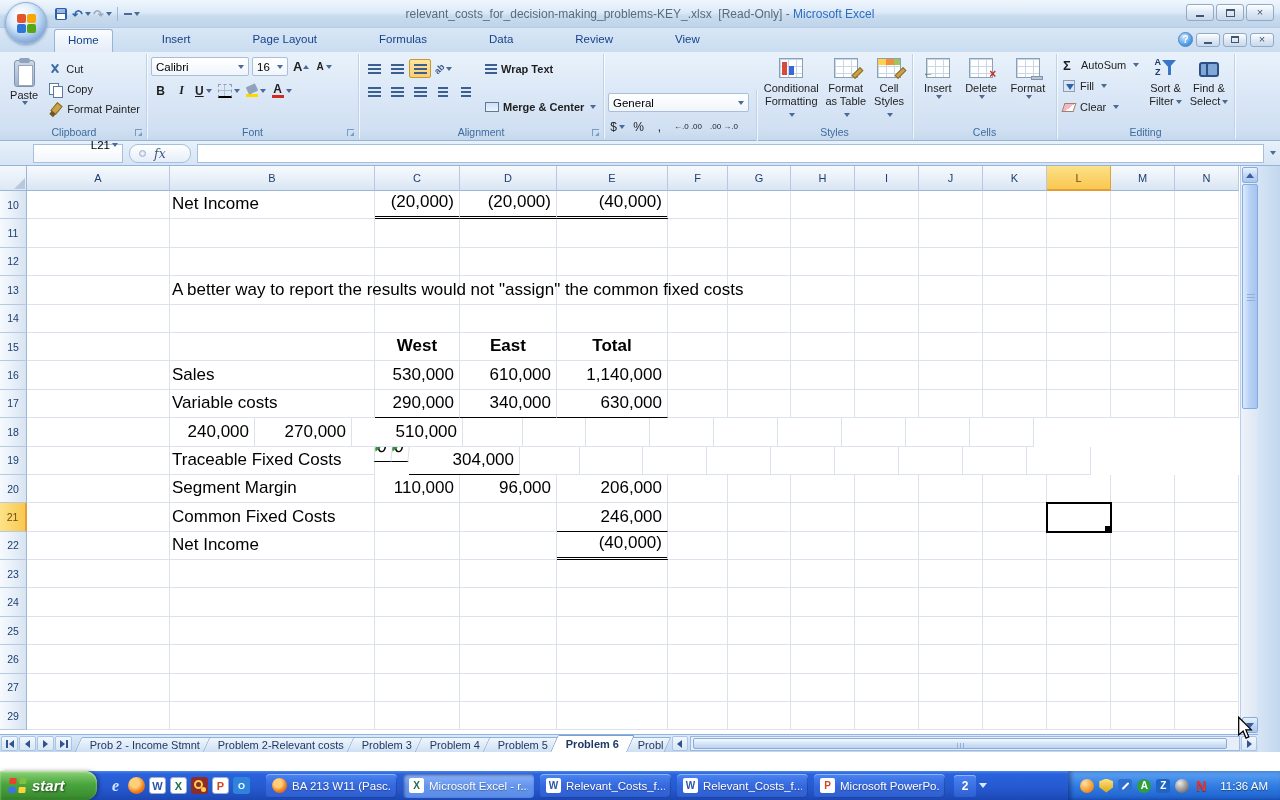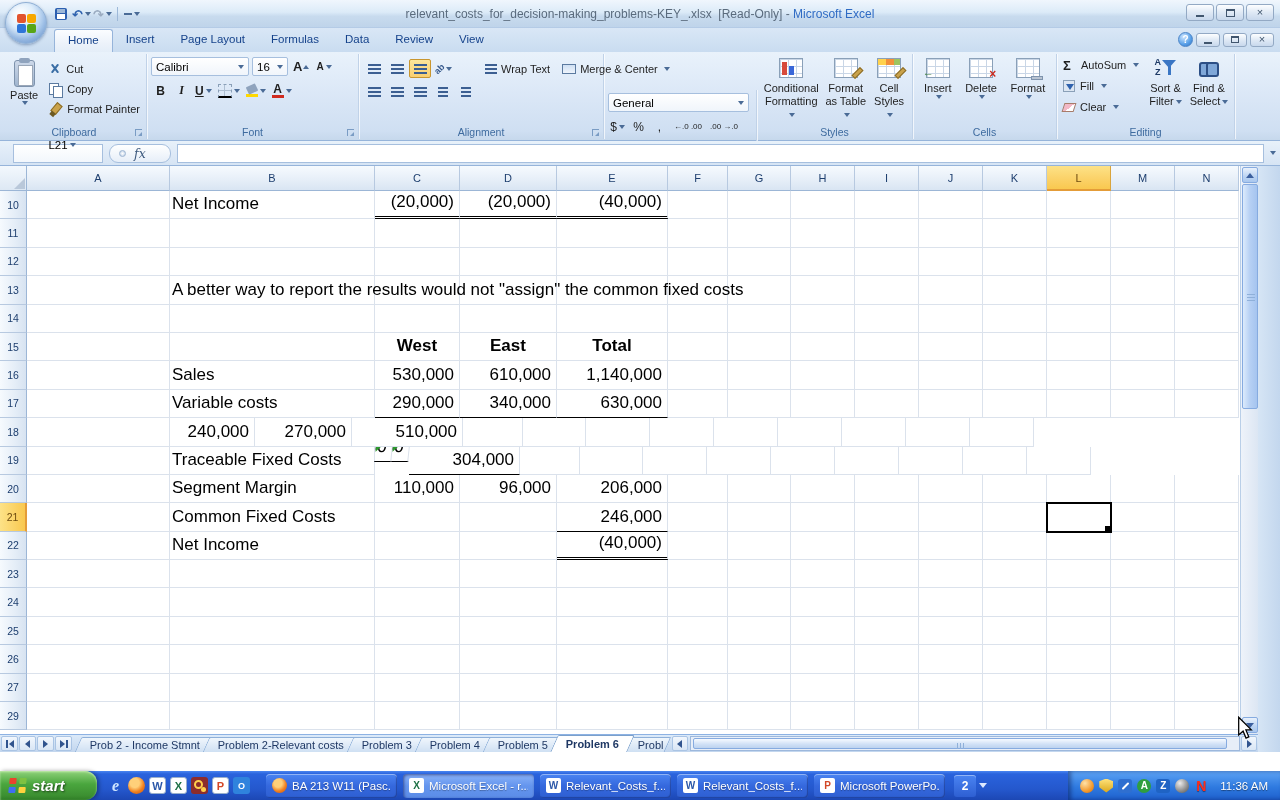--- a/index.html
+++ b/index.html
@@ -41,21 +41,21 @@
     color:#41566e;font-size:11px;line-height:1;}
   .gmin{width:8px;height:2px;background:#41566e;margin-top:7px;}
   .grest{width:9px;height:8px;border:1px solid #41566e;border-top:2px solid #41566e;}
   .wbtn.small{width:24px;height:14px;}
   .wbtn.small .gmin{margin-top:6px;}
   .wbtn.small .grest{width:8px;height:7px;}
 
   
   .tabrow{position:absolute;left:0;top:28px;width:100%;height:24px;
     background:linear-gradient(#d9e7f6,#c9dcf0);}
-  #ribbon-tabs{position:absolute;left:54px;top:0;height:24px;display:flex;}
+  #ribbon-tabs{position:absolute;left:54px;top:0;height:24px;display:flex;gap:36px;}
   .rtab{padding:5px 13px 0;font-size:11.5px;color:#15428b;height:24px;
     data:a;}
   .rtab.active{background:linear-gradient(#fbfdff,#ecf2fa 60%,#e3edf8);border:1px solid #96b4da;border-bottom:none;
     border-radius:3px 3px 0 0;margin-top:1px;padding-top:4px;}
   .tabrow-right{position:absolute;right:6px;top:4px;display:flex;align-items:center;gap:3px;}
   .help-orb{width:15px;height:15px;border-radius:50%;border:1px solid #4c85c8;color:#fff;font-size:10px;font-weight:bold;
     background:radial-gradient(circle at 35% 30%,#cfe6ff,#58a0e8 60%,#2f6fc0);display:flex;align-items:center;justify-content:center;}
 
   
   .ribbon{position:absolute;left:0;top:52px;width:100%;height:89px;display:flex;padding:2px 0 0 2px;
@@ -111,21 +111,21 @@
   .icon-bucket{width:10px;height:8px;background:#8fa3bd;border-radius:1px;transform:rotate(-25deg);}
 
   .g-align{width:245px;display:flex;}
   .align-grid{display:flex;flex-direction:column;gap:4px;padding-top:2px;}
   .arow{display:flex;gap:1px;}
   .abtn{width:22px;height:19px;border:1px solid transparent;border-radius:2px;display:flex;align-items:center;justify-content:center;}
   .abtn.on{background:linear-gradient(#fde69b,#f9cf70);border-color:#c9962f;}
   .bars{width:13px;height:10px;background:repeating-linear-gradient(180deg,#3c5f92 0 2px,transparent 2px 4px);}
   .bars.narrow{width:10px;}
   .ab-rot{font-size:9px;color:#35588c;transform:rotate(-45deg);font-weight:bold;}
-  .align-col2{display:flex;flex-direction:row;gap:12px;padding:2px 0 0 8px;}
+  .align-col2{display:flex;flex-direction:column;gap:19px;padding:2px 0 0 8px;font-weight:bold;}
   .albl{display:flex;align-items:center;gap:4px;font-size:11px;color:#1e1e1e;height:19px;white-space:nowrap;}
   .icon-wrap{width:12px;height:10px;background:repeating-linear-gradient(180deg,#3c5f92 0 2px,transparent 2px 4px);}
   .icon-merge{width:14px;height:10px;border:1px solid #5b7aa0;background:linear-gradient(#cfe0f3,#eef4fb);}
 
   .g-number{width:153px;margin-top:36px;}
   .num-row2{display:flex;gap:2px;margin-top:5px;align-items:center;}
   .decbtn{font-size:8px;color:#1e1e1e;height:19px;display:flex;align-items:center;padding:0 3px;border-radius:2px;white-space:nowrap;}
 
   .g-styles{width:156px;display:flex;justify-content:space-around;padding-top:2px;}
   .bigbtn{display:flex;flex-direction:column;align-items:center;font-size:11px;color:#1e1e1e;line-height:13px;text-align:center;}
@@ -154,22 +154,22 @@
   .funnel{position:absolute;right:0;top:3px;width:0;height:0;border-left:7px solid transparent;border-right:7px solid transparent;border-top:8px solid #3a76c4;}
   .funnel::after{content:"";position:absolute;left:-1.5px;top:-2px;width:3px;height:9px;background:#3a76c4;}
   .icon-find{position:relative;width:22px;height:18px;}
   .icon-find::before,.icon-find::after{content:"";position:absolute;top:3px;width:9px;height:11px;border:2px solid #2c4f86;border-radius:3px;background:#7fa7d8;}
   .icon-find::before{left:1px;}
   .icon-find::after{right:1px;}
 
   
   .fbar{position:absolute;left:0;top:141px;width:100%;height:25px;display:flex;align-items:center;
     background:linear-gradient(#e8f1fa,#d6e4f4);border-bottom:1px solid #96b4da;}
-  .namebox{width:90px;height:19px;margin-left:13px;background:linear-gradient(#fff,#f2f7fc);border:1px solid #a6bfde;
-    display:flex;align-items:center;justify-content:center;padding:0 4px 16px 12px;font-size:11.5px;color:#000;}
+  .namebox{width:90px;height:19px;margin-left:33px;background:linear-gradient(#fff,#f2f7fc);border:1px solid #a6bfde;
+    display:flex;align-items:center;justify-content:flex-end;padding:0 4px 16px 12px;font-size:11.5px;color:#000;}
   .fxpill{width:62px;height:19px;margin-left:6px;border:1px solid #a6bfde;border-radius:9px;
     background:linear-gradient(#ffffff,#e6eef8);display:flex;align-items:center;gap:8px;padding:0 9px;}
   .fxdot{width:7px;height:7px;border-radius:50%;background:radial-gradient(#ffffff,#b9cce4);border:1px solid #9db5d2;}
   .fx{font-family:"DejaVu Serif","Liberation Serif",serif;font-style:italic;font-size:12.5px;color:#3e5a7e;}
   .finput{flex:1;height:19px;margin-left:6px;background:#fff;border:1px solid #a6bfde;font-size:12px;padding:2px 4px;}
   .fexpand{width:16px;height:19px;display:flex;align-items:center;justify-content:center;}
 
   
   .grid-area{position:absolute;left:0;top:166px;width:1240px;height:568px;background:#fff;}
   #col-headers{display:flex;height:25px;}

